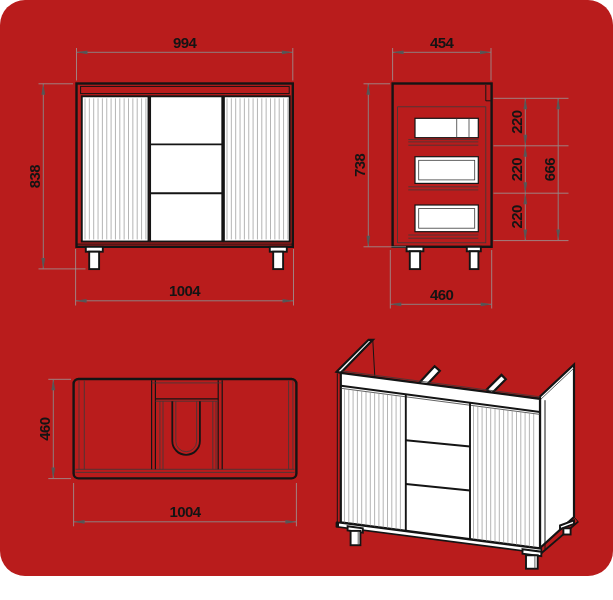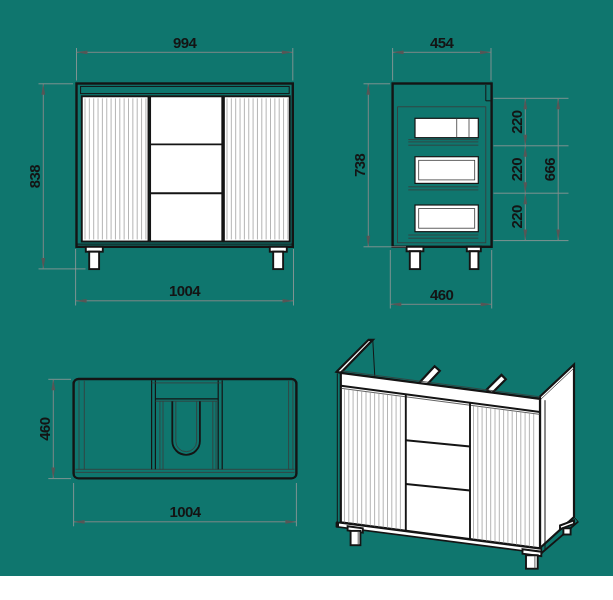--- a/index.html
+++ b/index.html
@@ -1,16 +1,16 @@
 <!DOCTYPE html>
 <html><head>
 <meta charset="utf-8">
 <style>
   html,body{margin:0;padding:0;background:#ffffff;}
-  .stage{width:613px;height:576px;background:#0f766e;position:relative;overflow:hidden;}
+  .stage{width:613px;height:576px;background:#b91c1c;position:relative;overflow:hidden;border-radius:25px;}
   
   .o2 {fill:none;stroke:#141414;stroke-width:2.4;}
   .o2f{fill:#ffffff;stroke:#141414;stroke-width:2.2;}
   .o2b{fill:#ffffff;stroke:#141414;stroke-width:1.9;}
   .o2l{fill:none;stroke:#141414;stroke-width:1.9;}
   .o1b{fill:#ffffff;stroke:#141414;stroke-width:1.2;}
   .o1 {fill:none;stroke:#141414;stroke-width:1;}
   .o05{fill:none;stroke:#3a3a3a;stroke-width:0.8;}
   .oU {fill:none;stroke:#141414;stroke-width:1.8;}
   

